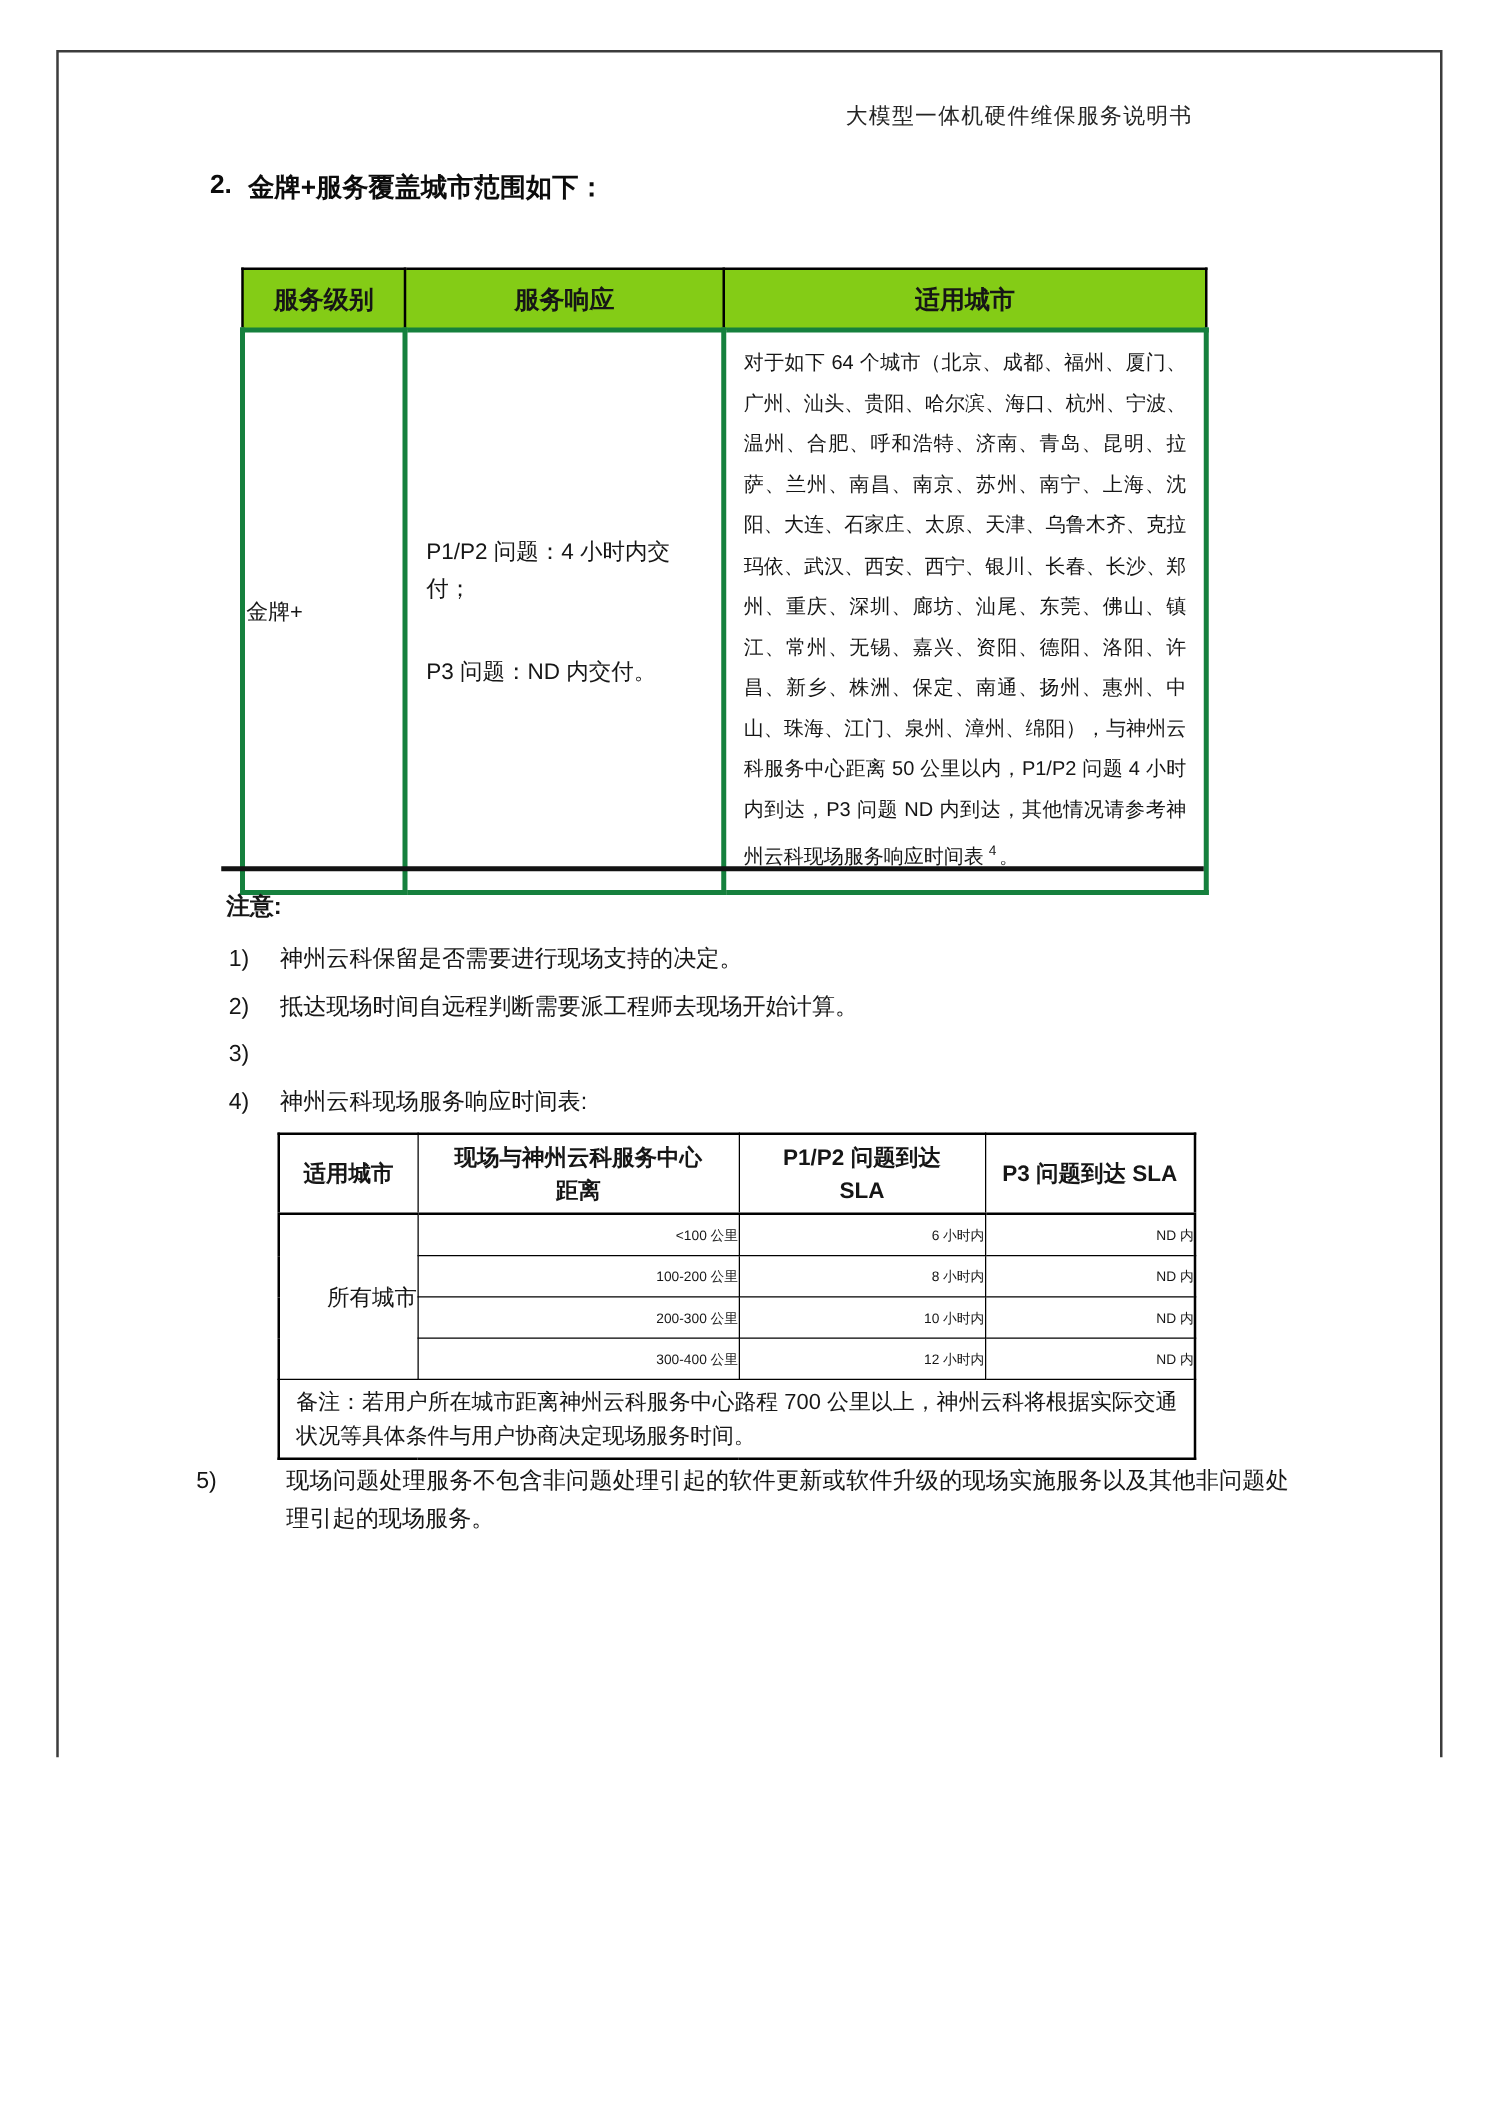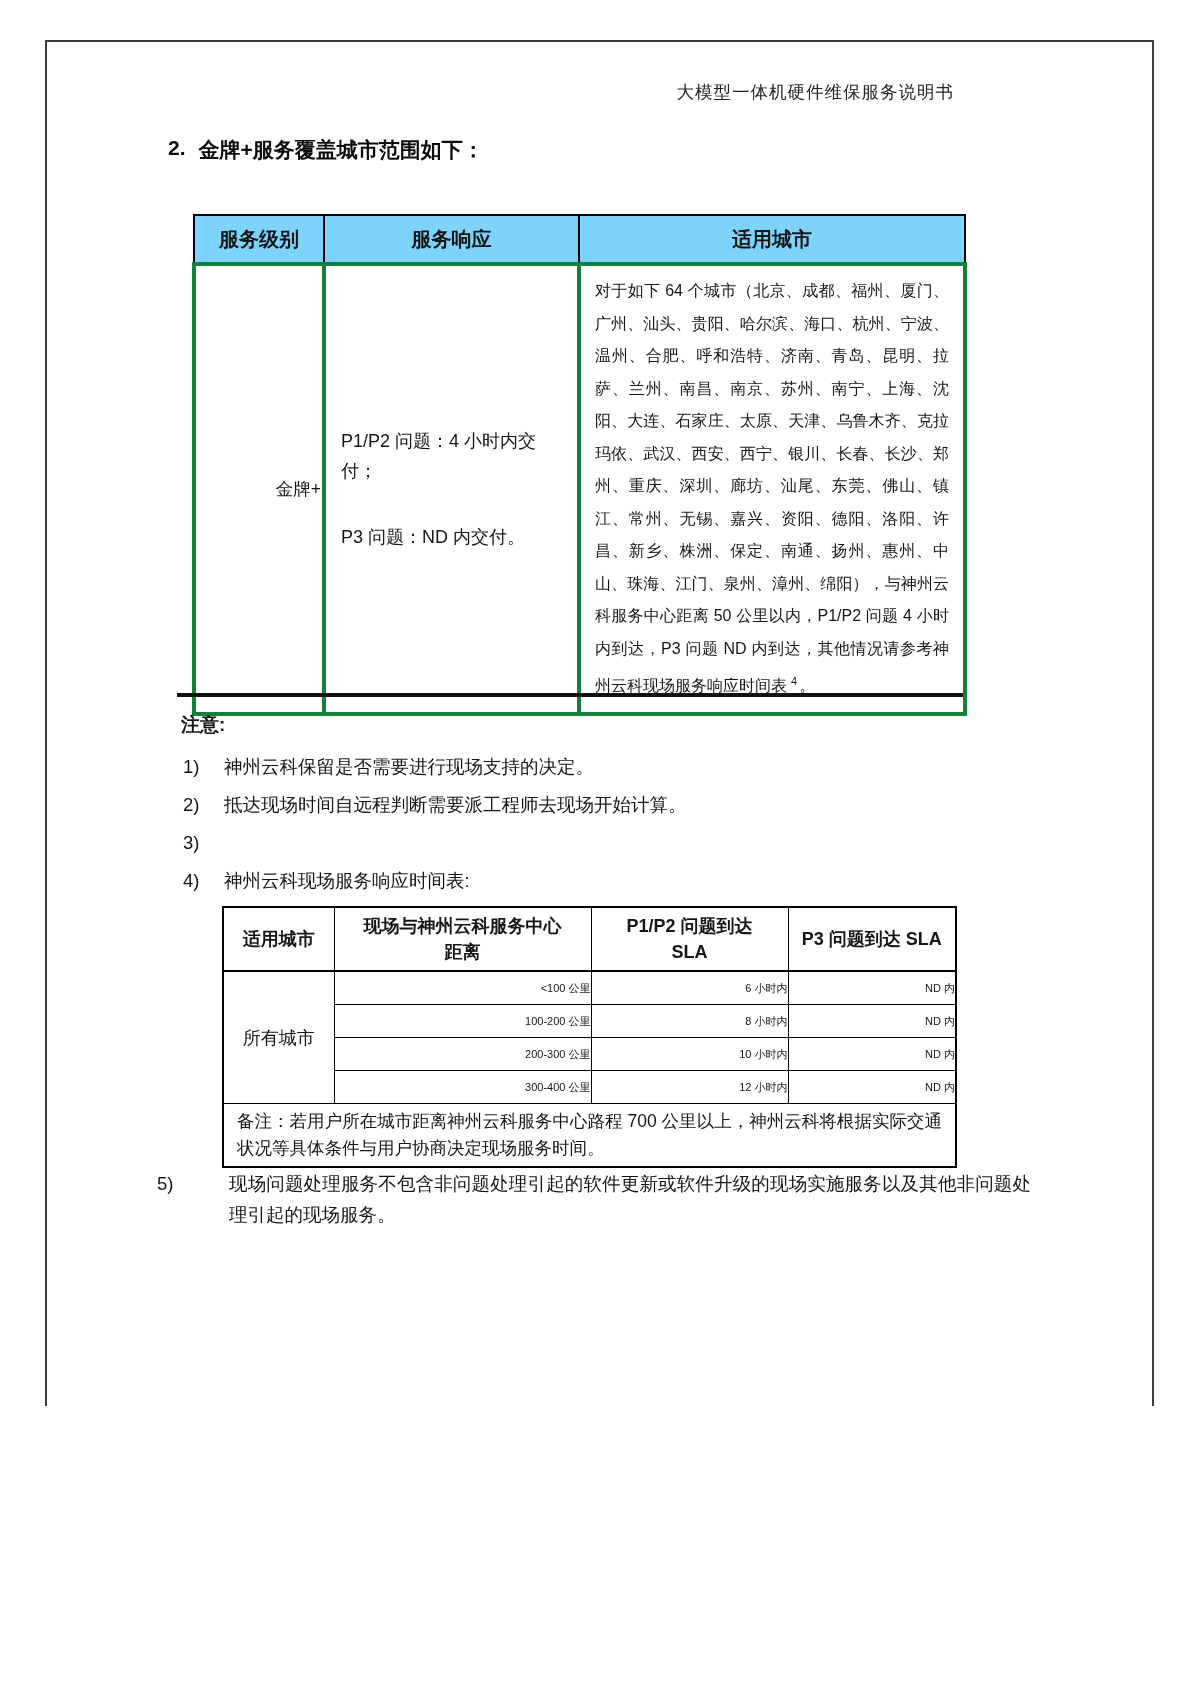--- a/index.html
+++ b/index.html
@@ -21,26 +21,26 @@
     position:absolute; top:136px; left:168px; margin:0;
     font-size:21px; font-weight:700; color:#0c0c0c;
     display:flex; gap:13px;
   }
   
   .t1 {
     position:absolute; top:214px; left:192px; width:771px;
     border-collapse:collapse; table-layout:fixed;
   }
   .t1 th {
-    height:44px; background:#7dd3fc; border:2px solid #000;
+    height:44px; background:#84cc16; border:2px solid #000;
     font-size:20px; font-weight:700; text-align:center; vertical-align:middle;
   }
   .t1 td { border:4px solid #15803d; vertical-align:middle; }
   .t1 tbody tr { height:412px; }
-  .t1 .lvl { text-align:right; font-size:17.5px; }
+  .t1 .lvl { text-align:left; font-size:17.5px; }
   .t1 .resp { text-align:left; font-size:18px; padding:0 15px; }
   .resp-p1 { line-height:30px; margin-bottom:36px; }
   .resp-p2 { line-height:30px; }
   .t1 .cities {
     font-size:16px; line-height:32.5px; text-align:justify;
     padding:9px 14px; vertical-align:top;
   }
   .fn-sup { font-size:11px; vertical-align:super; margin:0 2px 0 4px; }
   
   .rule { position:absolute; top:693px; left:177px; width:786px; height:4px; background:#121212; }
@@ -56,21 +56,21 @@
   }
   .t2 th {
     border:1.5px solid #000; border-bottom:2px solid #000;
     font-size:18px; font-weight:700; text-align:center; vertical-align:middle;
     white-space:pre-line; height:62px; line-height:26px; background:#fff; padding:0 4px;
   }
   .t2 td {
     border:1.5px solid #000; font-size:11px; height:32px;
     padding:0 0 0 12px; text-align:right; vertical-align:middle;
   }
-  .t2 .allcities { text-align:center; padding:0; font-size:18px; }
+  .t2 .allcities { text-align:right; padding:0; font-size:18px; }
   .t2 .remark {
     font-size:17.5px; line-height:27px; height:auto;
     padding:4px 13px; text-align:justify;
   }
   
   .note5 { position:absolute; top:1168px; left:157px; display:flex; font-size:18.5px; line-height:31px; }
   .note5 .nnum5 { width:72px; flex:none; }
   .note5 .ntext5 { width:802px; text-align:justify; }
   .p1p4 { position:absolute; top:1242px; left:182px; font-size:18.5px; }
   .pageno {

